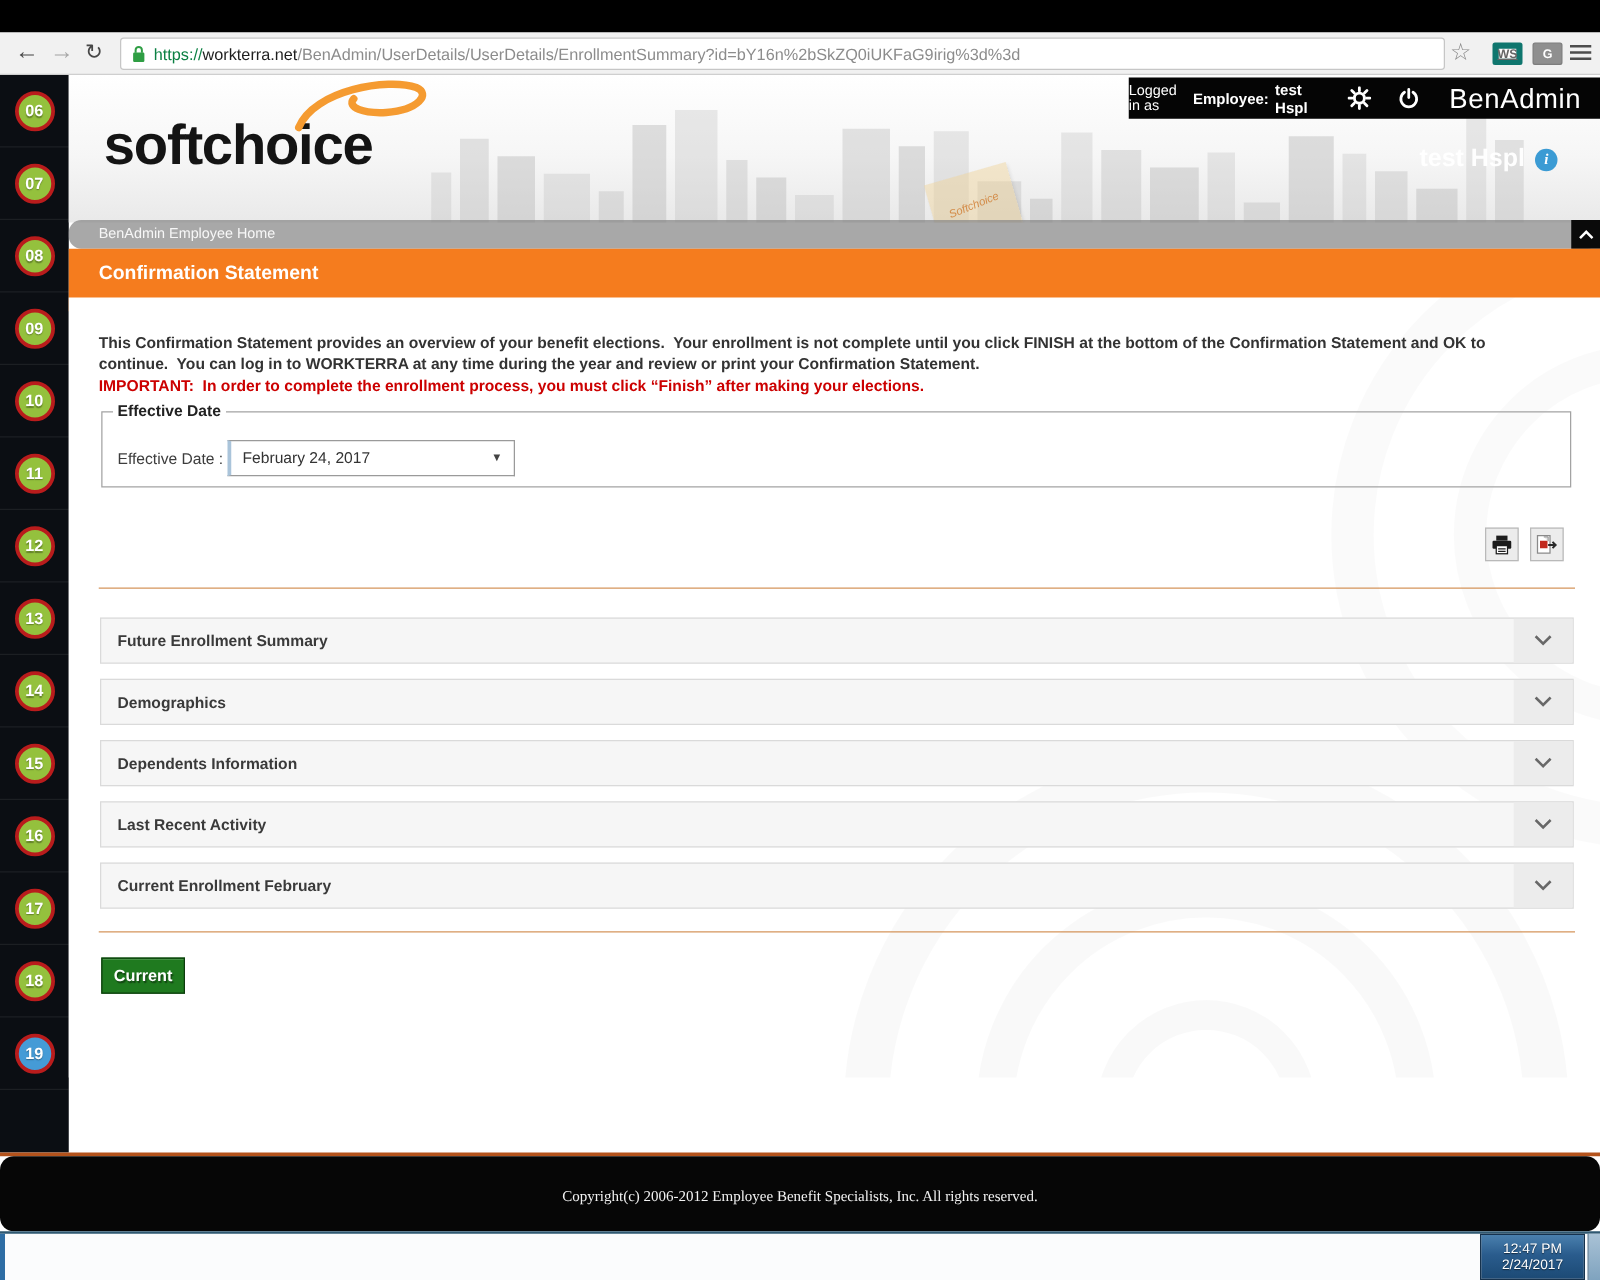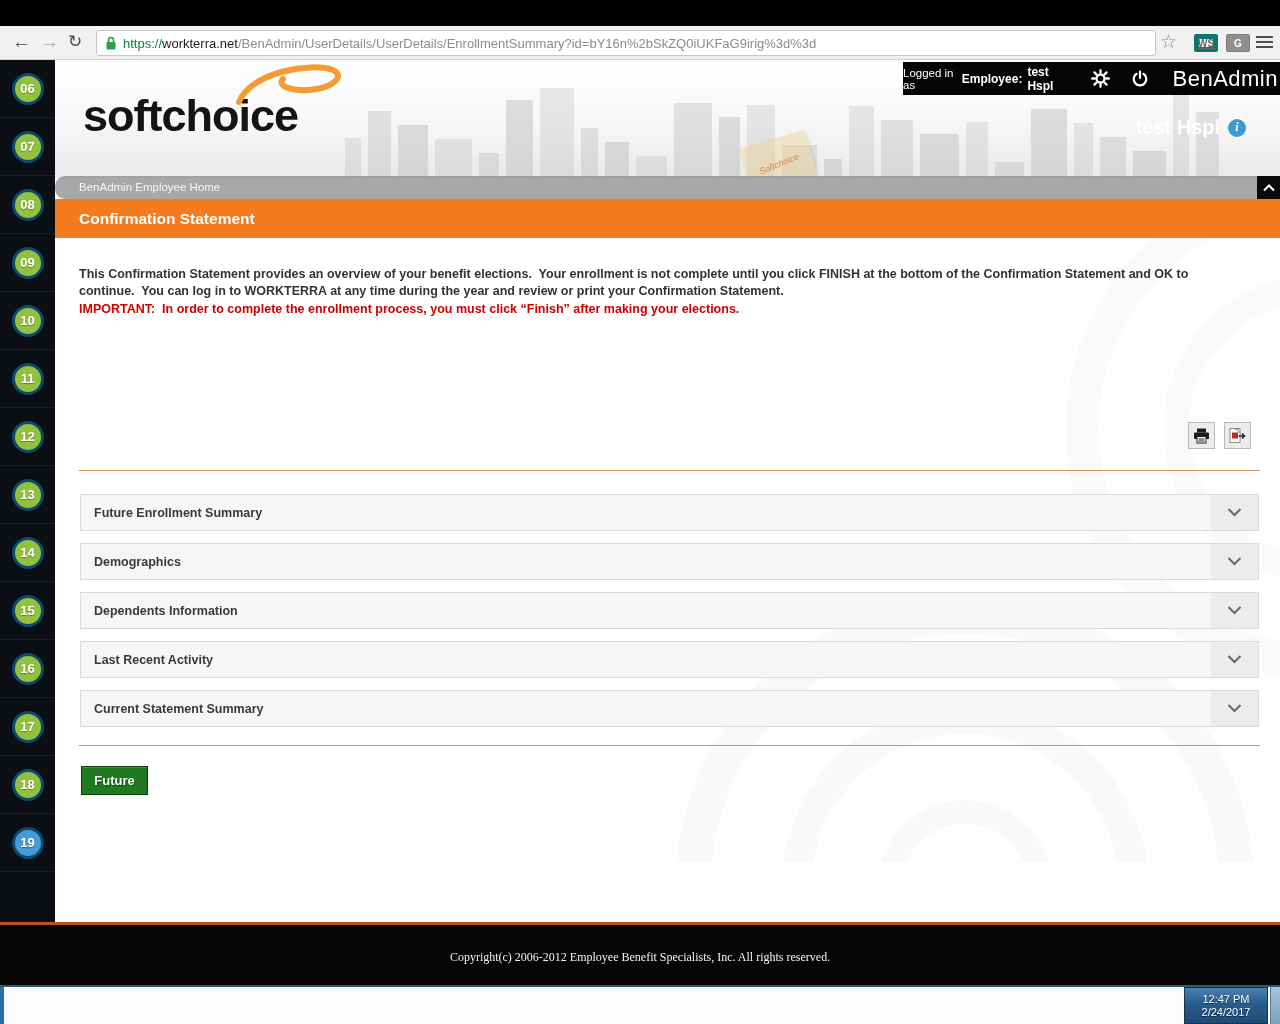--- a/index.html
+++ b/index.html
@@ -37,41 +37,41 @@
   .menu-btn i{display:block;height:2px;background:#4d4d4d;}
 
   
   .app{position:absolute;left:0;top:60px;width:1280px;height:862px;background:#fff;}
 
   
   .sidebar{position:absolute;left:0;top:0;width:55px;height:862px;background:#0b0e13;}
   .step-cell{height:58px;display:flex;align-items:center;justify-content:center;
              border-bottom:1px solid rgba(255,255,255,0.07);cursor:pointer;}
   .step-circle{width:32px;height:32px;border-radius:50%;background:var(--step-green);
-               border:3px solid #0c4a6e;color:#fff;font-size:13px;font-weight:bold;
+               border:3px solid #b91c1c;color:#fff;font-size:13px;font-weight:bold;
                display:flex;align-items:center;justify-content:center;
                text-shadow:0 1px 1px rgba(0,0,0,.35);}
   .step-circle.current{background:var(--step-blue);}
 
   
   .header{position:absolute;left:55px;top:0;right:0;height:118px;overflow:hidden;
           background:linear-gradient(180deg,#ffffff 0%,#f6f6f6 55%,#e9e9e9 100%);}
   #skyline{position:absolute;left:290px;right:0;bottom:-2px;height:100px;display:flex;
            align-items:flex-end;gap:7px;}
   #skyline div{background:#b9b9b9;}
   .sticky-note{position:absolute;left:690px;top:78px;width:68px;height:52px;
                background:rgba(240,210,150,.45);transform:rotate(-16deg);
                box-shadow:1px 2px 3px rgba(0,0,0,.08);display:flex;align-items:center;justify-content:center;}
   .sticky-note span{font-size:9px;color:rgba(205,115,35,.75);transform:rotate(-6deg);font-style:italic;}
   .logo{position:absolute;left:28px;top:30px;}
   .logo .logo-word{font-size:45px;font-weight:bold;color:#141414;letter-spacing:-1px;}
   .logo svg{position:absolute;left:148px;top:-30px;}
 
   .account-bar{position:absolute;right:0;top:2px;height:33px;left:848px;background:#050505;
-               display:flex;align-items:center;justify-content:flex-end;padding-right:2px;color:#fff;}
+               display:flex;align-items:center;justify-content:flex-end;padding-right:15px;color:#fff;}
   .account-bar .li-prefix{font-size:11.5px;margin-right:4px;}
   .account-bar .li-role{font-size:12px;font-weight:bold;margin-right:5px;}
   .account-bar .li-user{font-size:12px;font-weight:bold;}
   .icon-gap{margin-left:22px;display:inline-flex;cursor:pointer;}
   .app-name{font-size:22px;margin-left:24px;letter-spacing:.5px;}
 
   .user-area{position:absolute;right:34px;top:56px;display:flex;align-items:center;gap:8px;}
   .user-name{font-size:20px;font-weight:600;color:rgba(255,255,255,.96);}
   .info-icon{width:18px;height:18px;border-radius:50%;background:var(--info-blue);color:#fff;
              font-size:12px;font-weight:bold;font-family:"Liberation Serif",serif;font-style:italic;
@@ -110,21 +110,21 @@
              border:1px solid #dadada;display:flex;align-items:center;cursor:pointer;}
   .acc-title{font-size:12.5px;font-weight:bold;color:#3a3a3a;padding-left:13px;flex:1;}
   .acc-chevron{width:47px;height:35px;background:#ececec;display:flex;align-items:center;justify-content:center;}
   .finish-btn{position:absolute;left:26px;top:528px;width:67px;height:29px;background:var(--finish-green);
               border:1px solid #0c3c0c;color:#fff;font-weight:bold;font-size:13px;
               font-family:"Liberation Sans",sans-serif;cursor:pointer;
               text-shadow:1px 1px 1px rgba(0,0,0,.45);box-shadow:inset 0 1px 0 rgba(255,255,255,.18);}
 
   
   .footer-rule{position:absolute;left:0;top:922px;width:1280px;height:3px;background:var(--footer-rule-orange);}
-  .footer{position:absolute;left:0;top:925px;width:1280px;height:60px;background:#060606;}
+  .footer{position:absolute;left:0;top:925px;width:1280px;height:60px;background:#060606;border-radius:11px;}
   .copyright{position:absolute;left:0;right:0;top:25px;text-align:center;color:#f2f2f2;
              font-size:12px;font-family:"Liberation Serif",serif;}
   .brand{position:absolute;right:16px;top:12px;display:flex;align-items:center;gap:7px;color:#fff;}
   .brand-text{font-size:23px;letter-spacing:.5px;}
   .brand-bold{font-weight:bold;}
   .brand-light{font-weight:300;color:#e4e4e4;}
 
   
   .taskbar{position:absolute;left:0;top:985px;width:1280px;height:39px;background:#fbfcfd;
            border-top:2px solid #2f5871;}
@@ -294,20 +294,28 @@
 
       <div class="wm" style="left:620px;top:360px;width:580px;height:580px;border:36px solid rgba(0,0,0,.022);"></div>
       <div class="wm" style="left:726px;top:466px;width:368px;height:368px;border:30px solid rgba(0,0,0,.022);"></div>
       <div class="wm" style="left:822px;top:562px;width:176px;height:176px;border:24px solid rgba(0,0,0,.022);"></div>
       <div class="wm" style="left:1010px;top:-60px;width:500px;height:500px;border:34px solid rgba(0,0,0,.02);"></div>
       <div class="wm" style="left:1108px;top:38px;width:304px;height:304px;border:26px solid rgba(0,0,0,.02);"></div>
 
       <p class="intro">This Confirmation Statement provides an overview of your benefit elections.  Your enrollment is not complete until you click FINISH at the bottom of the Confirmation Statement and OK to continue.  You can log in to WORKTERRA at any time during the year and review or print your Confirmation Statement.</p>
       <p class="important">IMPORTANT:  In order to complete the enrollment process, you must click “Finish” after making your elections.</p>
 
+      <fieldset class="eff">
+        <legend>Effective Date</legend>
+        <span class="eff-label">Effective Date :</span>
+        <div class="eff-select">
+          <span class="sel-value">February 24, 2017</span>
+          <span class="sel-arrow">▼</span>
+        </div>
+      </fieldset>
 
       <div class="tool-row">
         <button class="tool-btn">
           <svg width="17" height="16" viewBox="0 0 17 16">
               <rect x="4" y="0.5" width="9" height="4" fill="#1c1c1c"></rect>
               <rect x="1" y="4.5" width="15" height="6.5" rx="1" fill="#1c1c1c"></rect>
               <rect x="4" y="8.5" width="9" height="6.5" fill="#fff" stroke="#1c1c1c"></rect>
               <line x1="5.5" y1="11" x2="11.5" y2="11" stroke="#1c1c1c"></line>
               <line x1="5.5" y1="13" x2="11.5" y2="13" stroke="#1c1c1c"></line>
             </svg>
@@ -350,31 +358,31 @@
           </div>
           <div class="accordion" style="top: 403px;">
             <span class="acc-title">Last Recent Activity</span>
             <span class="acc-chevron">
               <svg width="15" height="9" viewBox="0 0 15 9">
                 <polyline points="1.5,1 7.5,7 13.5,1" fill="none" stroke="#686868" stroke-width="2"></polyline>
               </svg>
             </span>
           </div>
           <div class="accordion" style="top: 452px;">
-            <span class="acc-title">Current Statement Summary</span>
+            <span class="acc-title">Current Enrollment February</span>
             <span class="acc-chevron">
               <svg width="15" height="9" viewBox="0 0 15 9">
                 <polyline points="1.5,1 7.5,7 13.5,1" fill="none" stroke="#686868" stroke-width="2"></polyline>
               </svg>
             </span>
           </div>
         </div>
       <div class="hr hr2"></div>
 
-      <button class="finish-btn">Future</button>
+      <button class="finish-btn">Current</button>
     </div>
   </div>
 
   <div class="footer-rule"></div>
   <div class="footer">
     <span class="copyright">Copyright(c) 2006-2012 Employee Benefit Specialists, Inc. All rights reserved.</span>
   </div>
 
   <div class="taskbar">
     <div class="taskbar-left-edge"></div>

